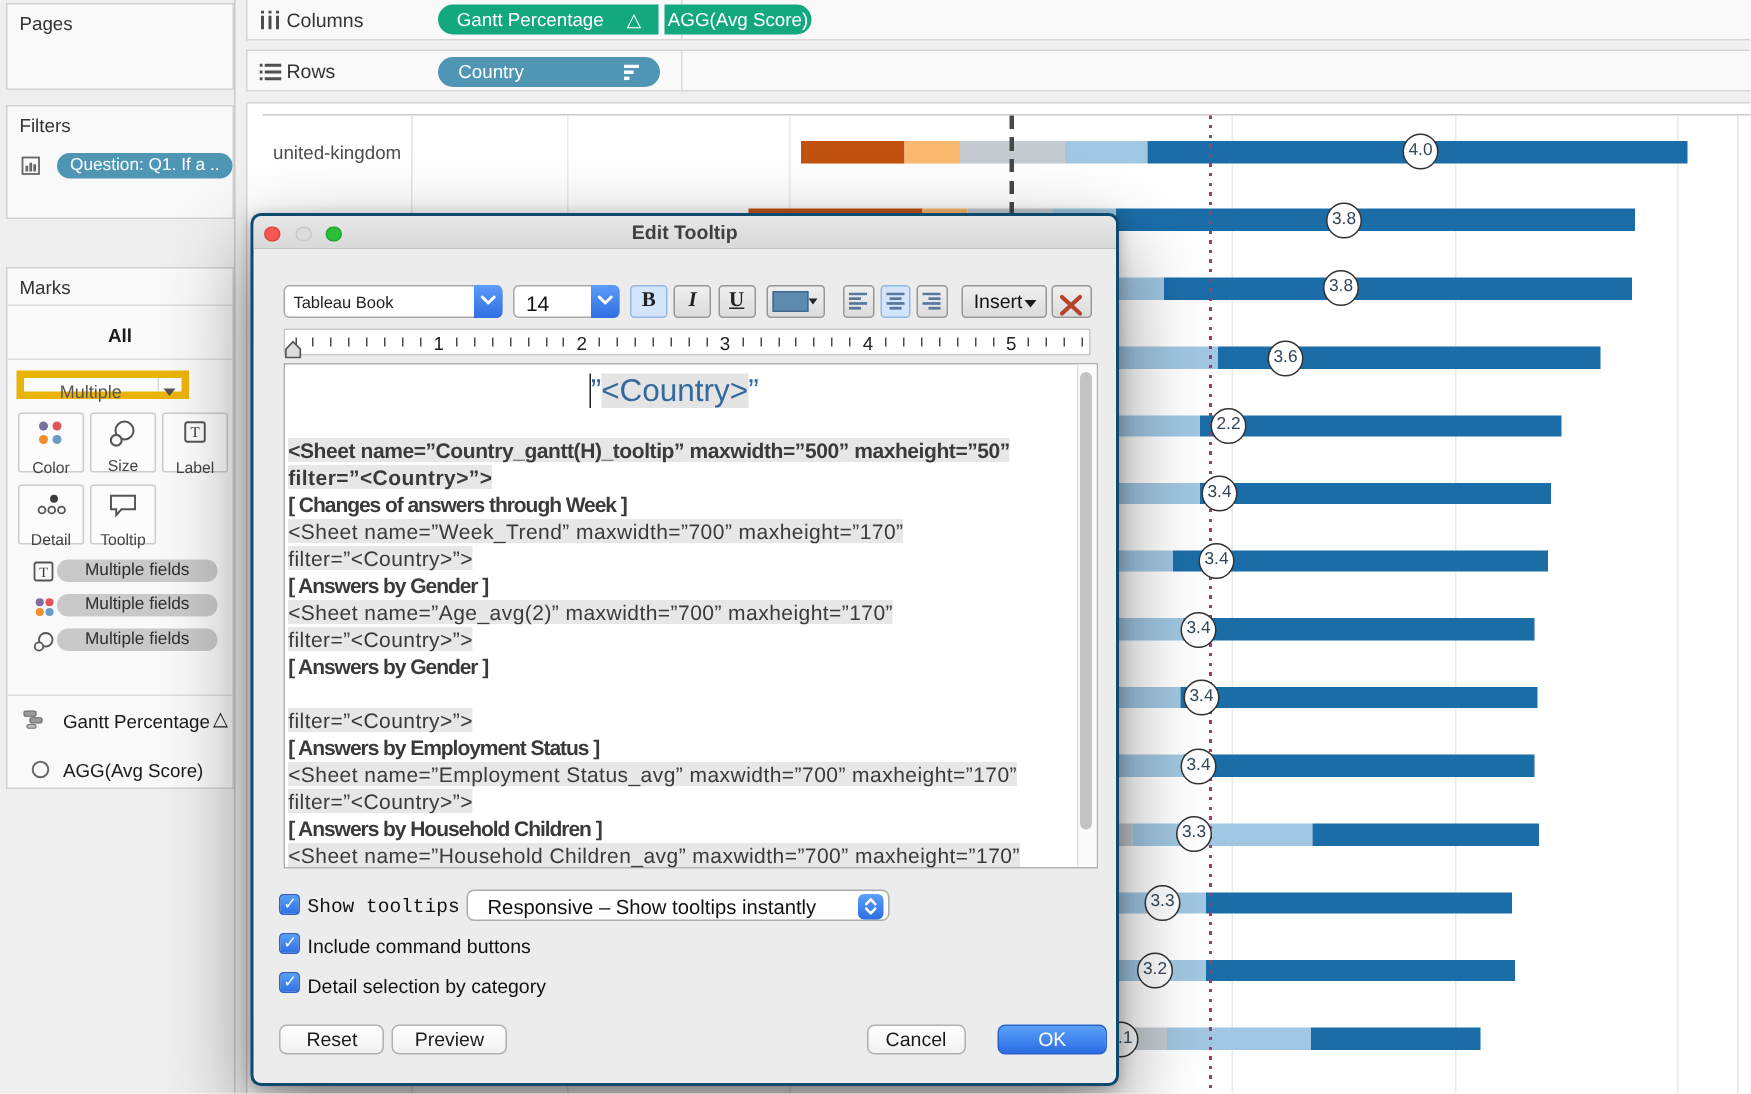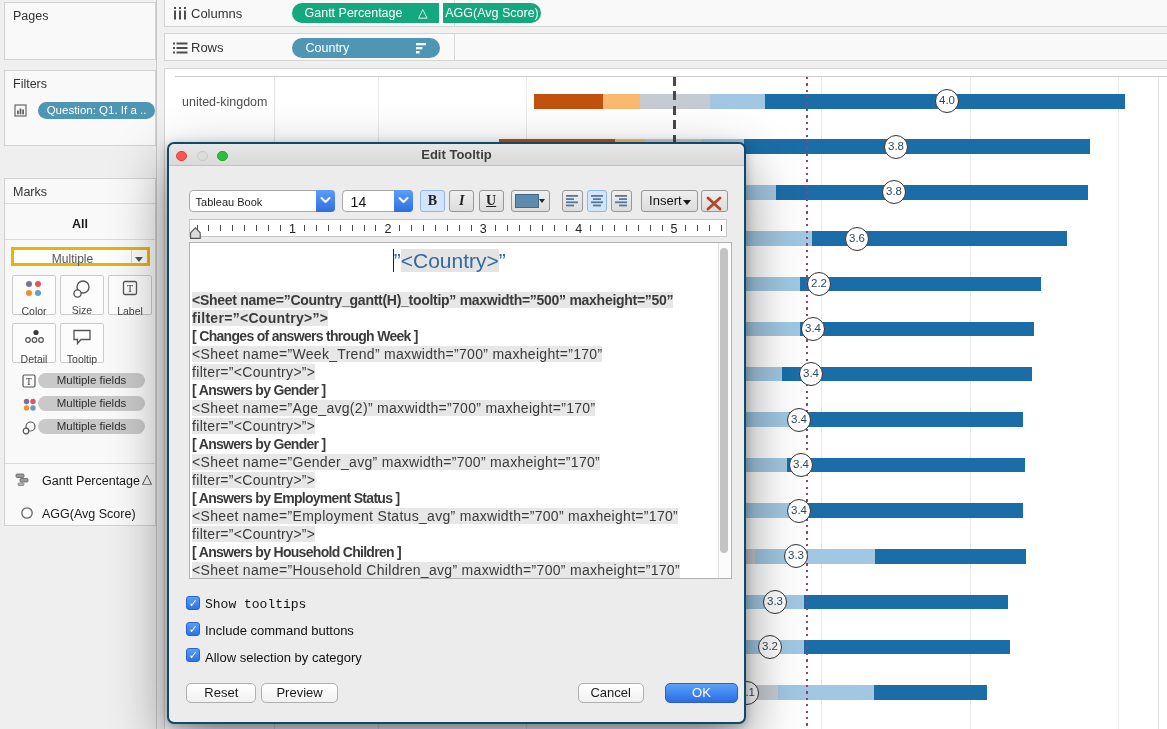--- a/index.html
+++ b/index.html
@@ -66,21 +66,21 @@
         <rect x="8.2" y="5.5" width="1.8" height="4.8" fill="#666"></rect>
       </svg>
     <div style="position:absolute;left:33px;top:31px;width:117px;height:17px;border-radius:9px;background:#4f96b5;color:#fff;font-size:11.5px;text-align:center;line-height:17px;">Question: Q1. If a ..</div>
   </div>
   <div class="panel" style="top:140px; height:348px;margin-top:38px;">
     <div class="ptitle" style="position:absolute;left:8px;top:6px;">Marks</div>
     <div style="position:absolute;left:0;right:0;top:24px;height:1px;background:#dcdcdc;"></div>
     <div style="position:absolute;left:0;right:0;top:38px;text-align:center;font-size:12.5px;font-weight:bold;color:#1a1a1a;">All</div>
     <div style="position:absolute;left:0;right:0;top:60px;height:1px;background:#dcdcdc;"></div>
 
-    <div style="position:absolute;left:6px;top:68px;width:139px;height:19px;background:#fdfdfd;border:3px solid #eab308;">
+    <div style="position:absolute;left:6px;top:68px;width:115px;height:19px;background:#fdfdfd;border:5px solid #eab308;">
       <div style="position:absolute;left:0;right:16px;top:0;bottom:0;text-align:center;font-size:12px;color:#555;line-height:18px;">Multiple</div>
       <div style="position:absolute;right:15.5px;top:0;bottom:0;width:1px;background:#d8d8d8;"></div>
       <div style="position:absolute;right:4px;top:7px;width:0;height:0;border-left:4px solid transparent;border-right:4px solid transparent;border-top:5px solid #555;"></div>
     </div>
 
     <div class="mbtn" style="left:7px;top:96px;">
       <svg width="22" height="20" style="margin-top:4px;">
           <circle cx="6" cy="4" r="3" fill="#7b6fa0"></circle>
           <circle cx="15" cy="4" r="3" fill="#e15759"></circle>
           <circle cx="6" cy="13" r="3" fill="#f28e2b"></circle>
@@ -373,33 +373,40 @@
     <div style="position:absolute;left:0;right:22px;top:6px;height:30px;text-align:center;font-size:21px;color:#34699e;"><span style="border-left:1.5px solid #222;">”</span><span style="background:#e4e4e4;">&lt;Country&gt;</span>”</div>
     <div class="tl" style="top:49.5px;font-weight:bold;letter-spacing:-0.28px;"><span class="hl">&lt;Sheet name=”Country_gantt(H)_tooltip” maxwidth=”500” maxheight=”50”</span></div>
     <div class="tl" style="top:67.5px;font-weight:bold;letter-spacing:0.29px;"><span class="hl">filter=”&lt;Country&gt;”&gt;</span></div>
     <div class="tl" style="top:85.5px;font-weight:bold;letter-spacing:-0.7px;">[ Changes of answers through Week ]</div>
     <div class="tl" style="top:103.5px;"><span class="hl">&lt;Sheet name=”Week_Trend” maxwidth=”700” maxheight=”170”</span></div>
     <div class="tl" style="top:121.5px;"><span class="hl">filter=”&lt;Country&gt;”&gt;</span></div>
     <div class="tl" style="top:139.5px;font-weight:bold;letter-spacing:-0.7px;">[ Answers by Gender ]</div>
     <div class="tl" style="top:157.5px;"><span class="hl">&lt;Sheet name=”Age_avg(2)” maxwidth=”700” maxheight=”170”</span></div>
     <div class="tl" style="top:175.5px;"><span class="hl">filter=”&lt;Country&gt;”&gt;</span></div>
     <div class="tl" style="top:193.5px;font-weight:bold;letter-spacing:-0.7px;">[ Answers by Gender ]</div>
-    <div class="tl" style="top:211.5px;"><span class="hl">&lt;Sheet name=”Gender_avg” maxwidth=”700” maxheight=”170”</span></div>
     <div class="tl" style="top:229.5px;"><span class="hl">filter=”&lt;Country&gt;”&gt;</span></div>
     <div class="tl" style="top:247.5px;font-weight:bold;letter-spacing:-0.7px;">[ Answers by Employment Status ]</div>
     <div class="tl" style="top:265.5px;"><span class="hl">&lt;Sheet name=”Employment Status_avg” maxwidth=”700” maxheight=”170”</span></div>
     <div class="tl" style="top:283.5px;"><span class="hl">filter=”&lt;Country&gt;”&gt;</span></div>
     <div class="tl" style="top:301.5px;font-weight:bold;letter-spacing:-0.7px;">[ Answers by Household Children ]</div>
     <div class="tl" style="top:319.5px;"><span class="hl">&lt;Sheet name=”Household Children_avg” maxwidth=”700” maxheight=”170”</span></div>
     <div style="position:absolute;right:0;top:0;bottom:0;width:13px;background:#fbfbfb;border-left:1px solid #e3e3e3;"></div>
     <div style="position:absolute;right:2.5px;top:5px;width:8px;height:305px;background:#c3c3c3;border-radius:4px;"></div>
   </div>
   <div class="cb" style="left:17.4px;top:452.8px;">✓</div>
   <div class="cblabel" style="left:36px;top:453.5px;font-family:Liberation Mono, monospace;">Show tooltips</div>
+  <div style="position:absolute;left:142px;top:449.5px;width:281.7px;height:21px;background:#fff;border:1px solid #ababab;border-radius:5px;">
+    <div style="position:absolute;left:13px;top:2.5px;font-size:13.5px;color:#111;">Responsive – Show tooltips instantly</div>
+    <div style="position:absolute;right:2.5px;top:2px;width:17px;height:16.5px;border-radius:4px;background:linear-gradient(#5ba0f8,#2d6de4);">
+      <svg width="17" height="16.5">
+          <path d="M5.5 6.8 L8.5 3.6 L11.5 6.8 M5.5 9.7 L8.5 12.9 L11.5 9.7" stroke="#fff" stroke-width="1.7" fill="none" stroke-linecap="round" stroke-linejoin="round"></path>
+        </svg>
+    </div>
+  </div>
   <div class="cb" style="left:17.4px;top:478.3px;">✓</div>
   <div class="cblabel" style="left:36px;top:479.5px;">Include command buttons</div>
   <div class="cb" style="left:17.4px;top:504.8px;">✓</div>
-  <div class="cblabel" style="left:36px;top:506px;">Allow selection by category</div>
+  <div class="cblabel" style="left:36px;top:506px;">Detail selection by category</div>
   <div class="macbtn" style="left:17.4px;width:69.8px;">Reset</div>
   <div class="macbtn" style="left:92.3px;width:76.5px;">Preview</div>
   <div class="macbtn" style="left:408.5px;width:66.3px;">Cancel</div>
   <div class="macbtn" style="left:496px;width:73px;background:linear-gradient(#59a1f8,#2c6ce5);border-color:#2a62cc;color:#fff;">OK</div>
 </div>
 
 </body></html>

